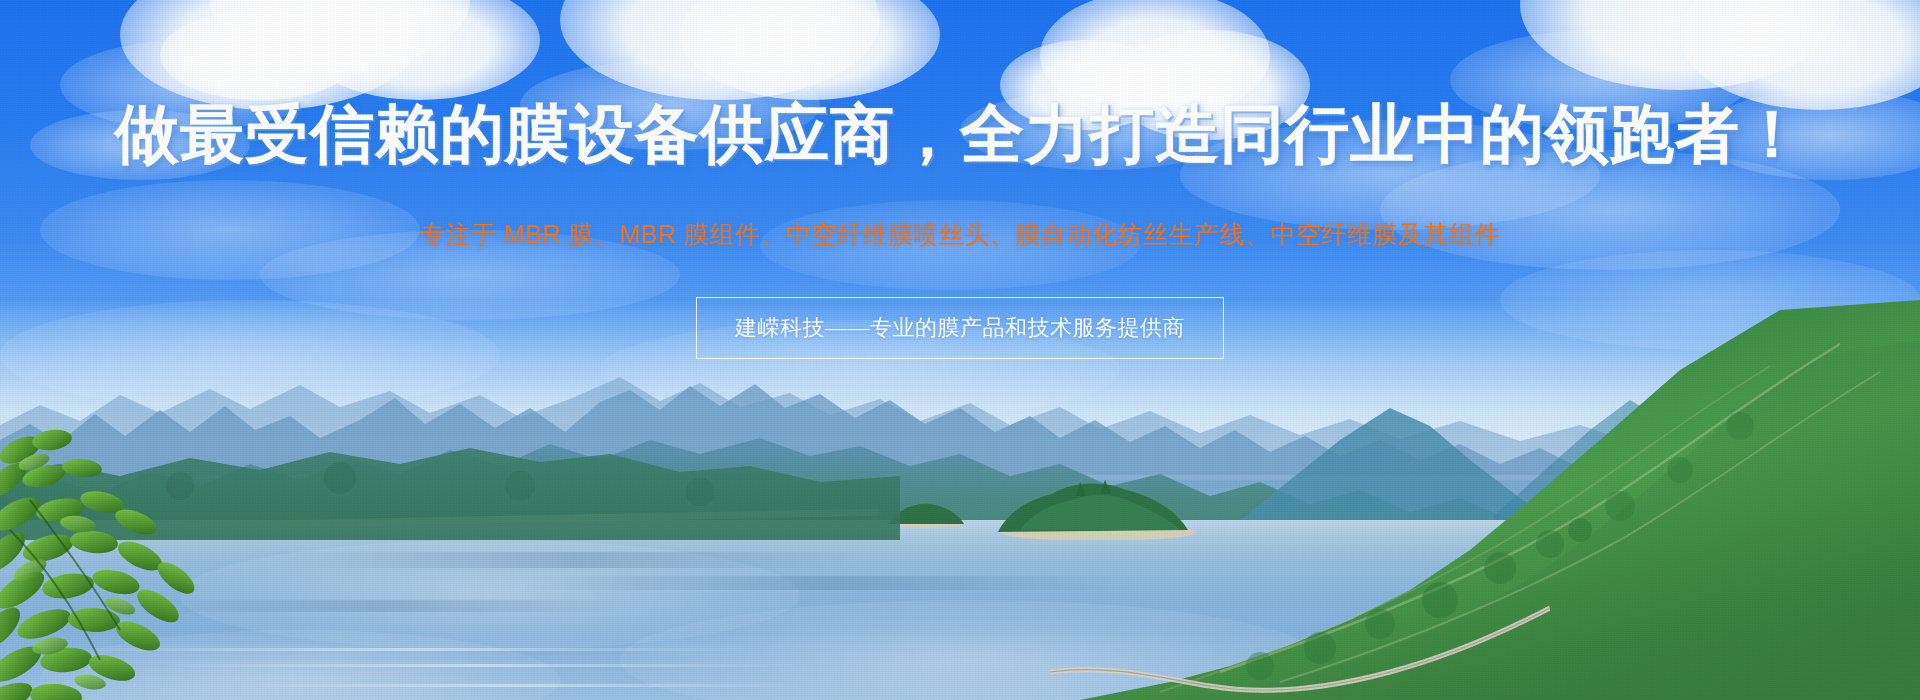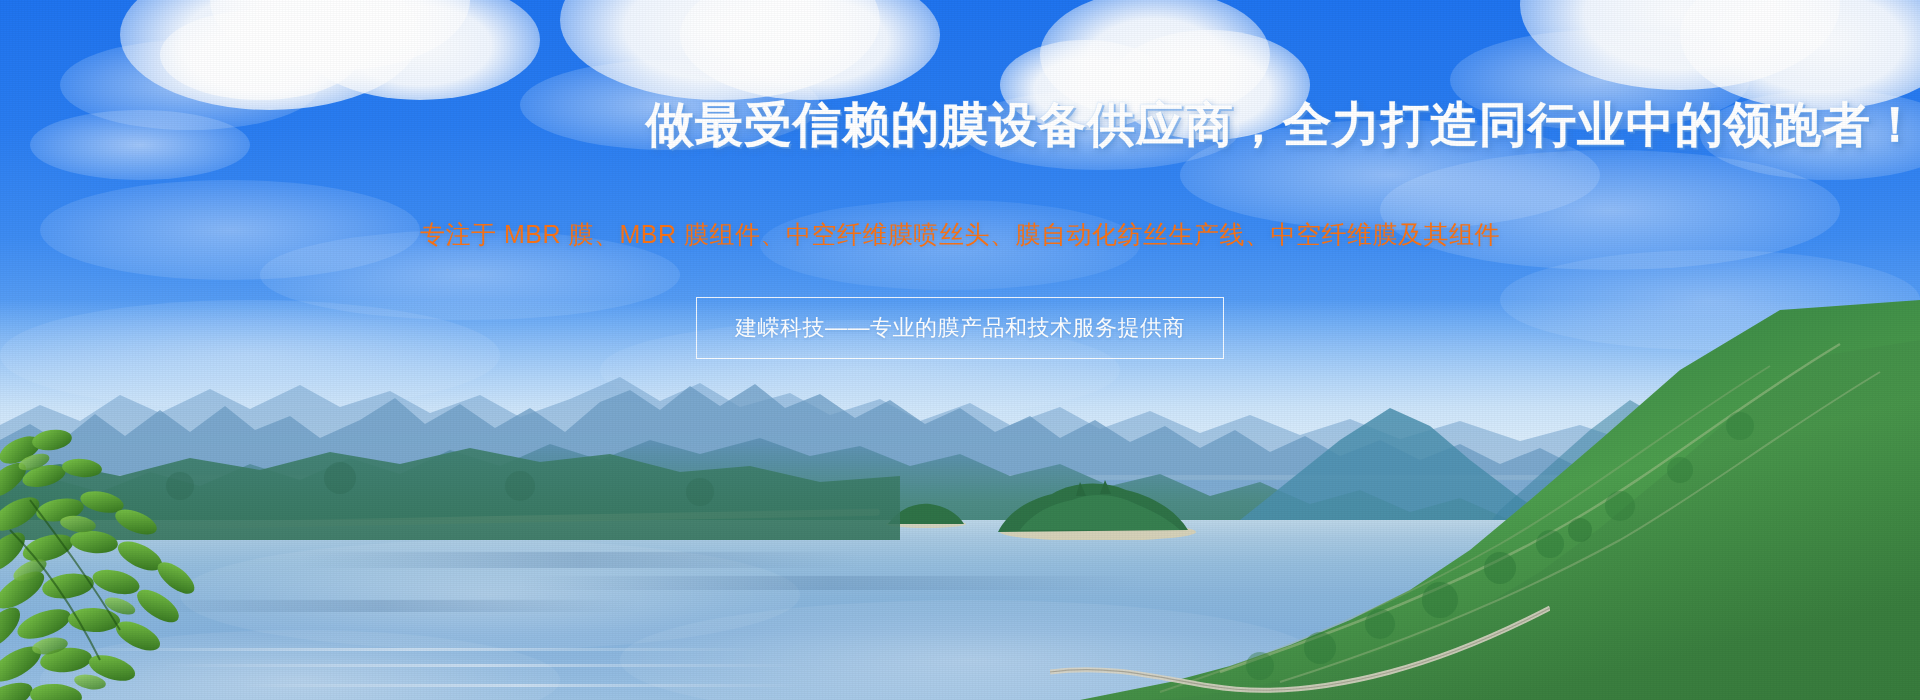--- a/index.html
+++ b/index.html
@@ -75,44 +75,44 @@
   .greenmass svg{display:block;}
 
   
   .foliage{position:absolute;left:-10px;bottom:-10px;width:260px;height:300px;}
 
   
   .textwrap{position:absolute;left:0;right:0;top:0;text-align:center;z-index:40;}
 
   .headline{
     position:absolute;left:0;right:0;top:96px;
-    font-size:48px;font-weight:bold;color:#ffffff;
+    font-size:64px;font-weight:bold;color:#ffffff;
     letter-spacing:1px;line-height:1.2;white-space:nowrap;
     text-shadow:
       0 0 1px rgba(140,190,250,.9),
       2px 2px 0 rgba(96,160,235,.55),
       3px 3px 6px rgba(60,120,200,.45);
-    text-align: right;
     -webkit-text-stroke:0.6px rgba(255,255,255,.35);
   }
   .subline{
     position:absolute;left:0;right:0;top:218px;
     font-size:25px;color:#f97316;font-weight:400;
     letter-spacing:.5px;white-space:nowrap;
     text-shadow:0 1px 4px rgba(70,130,200,.45);
   }
   .ctabox{
     position:absolute;left:50%;transform:translateX(-50%);
     top:297px;width:528px;height:62px;
     border:1px solid rgba(255,255,255,.92);
     display:flex;align-items:center;justify-content:center;
   }
   .ctatext{
     font-size:22px;color:#ffffff;letter-spacing:.5px;white-space:nowrap;
     text-shadow:0 1px 3px rgba(70,130,200,.35);
+    font-family:Liberation Serif, serif;
   }
 
   
   .grain{
     position:absolute;inset:0;pointer-events:none;z-index:50;opacity:.05;
     background-image:
       repeating-linear-gradient(0deg,rgba(0,0,0,.5) 0 1px,rgba(255,255,255,0) 1px 2px),
       repeating-linear-gradient(90deg,rgba(0,0,0,.4) 0 1px,rgba(255,255,255,0) 1px 3px);
   }
 </style>

